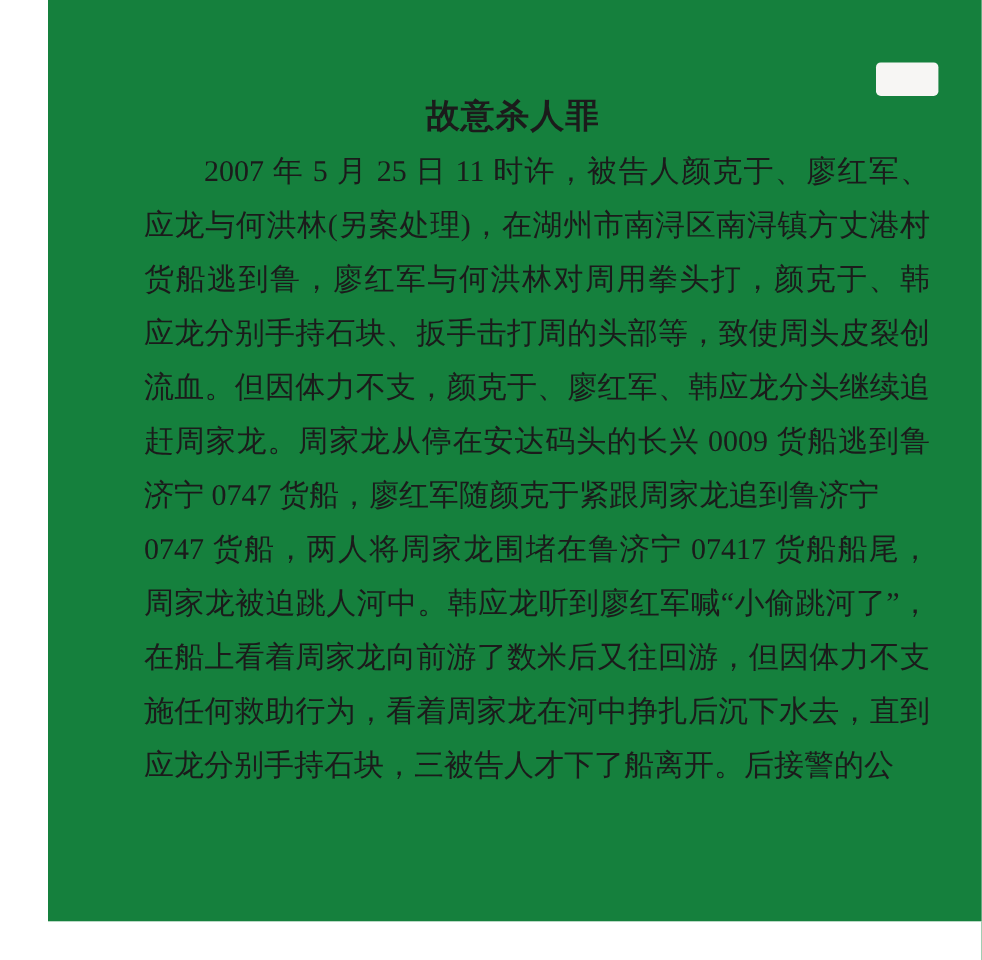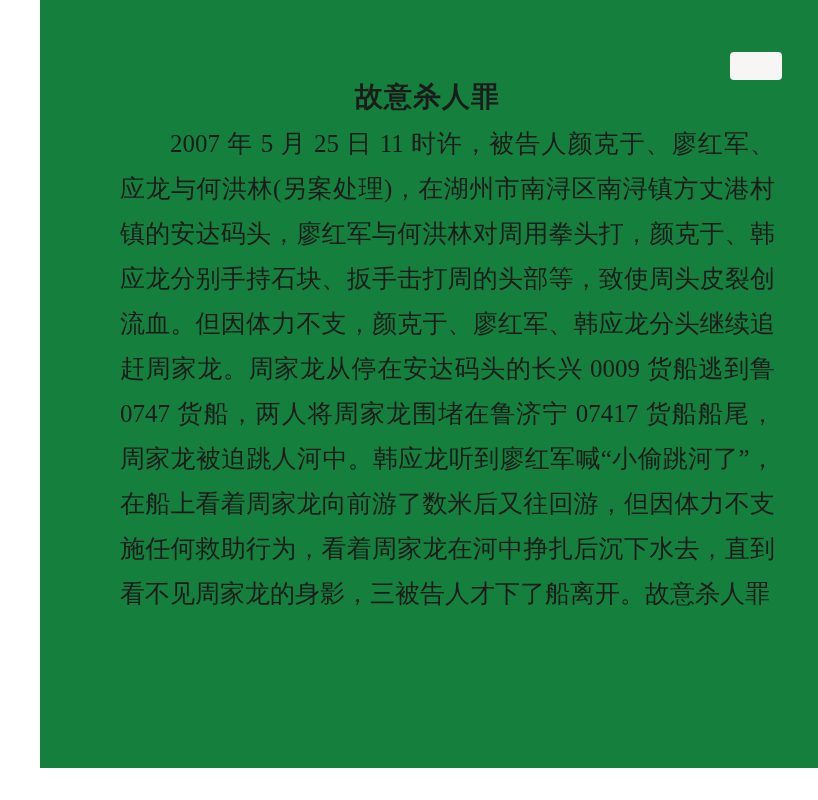--- a/index.html
+++ b/index.html
@@ -66,23 +66,24 @@
 <body>
 
 <div class="page">
   <div class="scan-artifact"></div>
 
   <h1 class="doc-title">故意杀人罪</h1>
 
   <div class="doc-body">
     <div class="line indent">2007 年 5 月 25 日 11 时许，被告人颜克于、廖红军、韩</div>
     <div class="line">应龙与何洪林(另案处理)，在湖州市南浔区南浔镇方丈港村</div>
-    <div class="line">镇的安达码头，廖红军与何洪林对周用拳头打，颜克于、韩</div>
+    <div class="line">货船逃到鲁，廖红军与何洪林对周用拳头打，颜克于、韩</div>
     <div class="line">应龙分别手持石块、扳手击打周的头部等，致使周头皮裂创</div>
     <div class="line">流血。但因体力不支，颜克于、廖红军、韩应龙分头继续追</div>
     <div class="line">赶周家龙。周家龙从停在安达码头的长兴 0009 货船逃到鲁</div>
+    <div class="line short">济宁 0747 货船，廖红军随颜克于紧跟周家龙追到鲁济宁</div>
     <div class="line">0747 货船，两人将周家龙围堵在鲁济宁 07417 货船船尾，</div>
     <div class="line">周家龙被迫跳人河中。韩应龙听到廖红军喊“小偷跳河了”，</div>
     <div class="line">在船上看着周家龙向前游了数米后又往回游，但因体力不支</div>
     <div class="line">施任何救助行为，看着周家龙在河中挣扎后沉下水去，直到</div>
-    <div class="line short">看不见周家龙的身影，三被告人才下了船离开。故意杀人罪</div>
+    <div class="line short">应龙分别手持石块，三被告人才下了船离开。后接警的公</div>
   </div>
 </div>
 
 </body></html>

